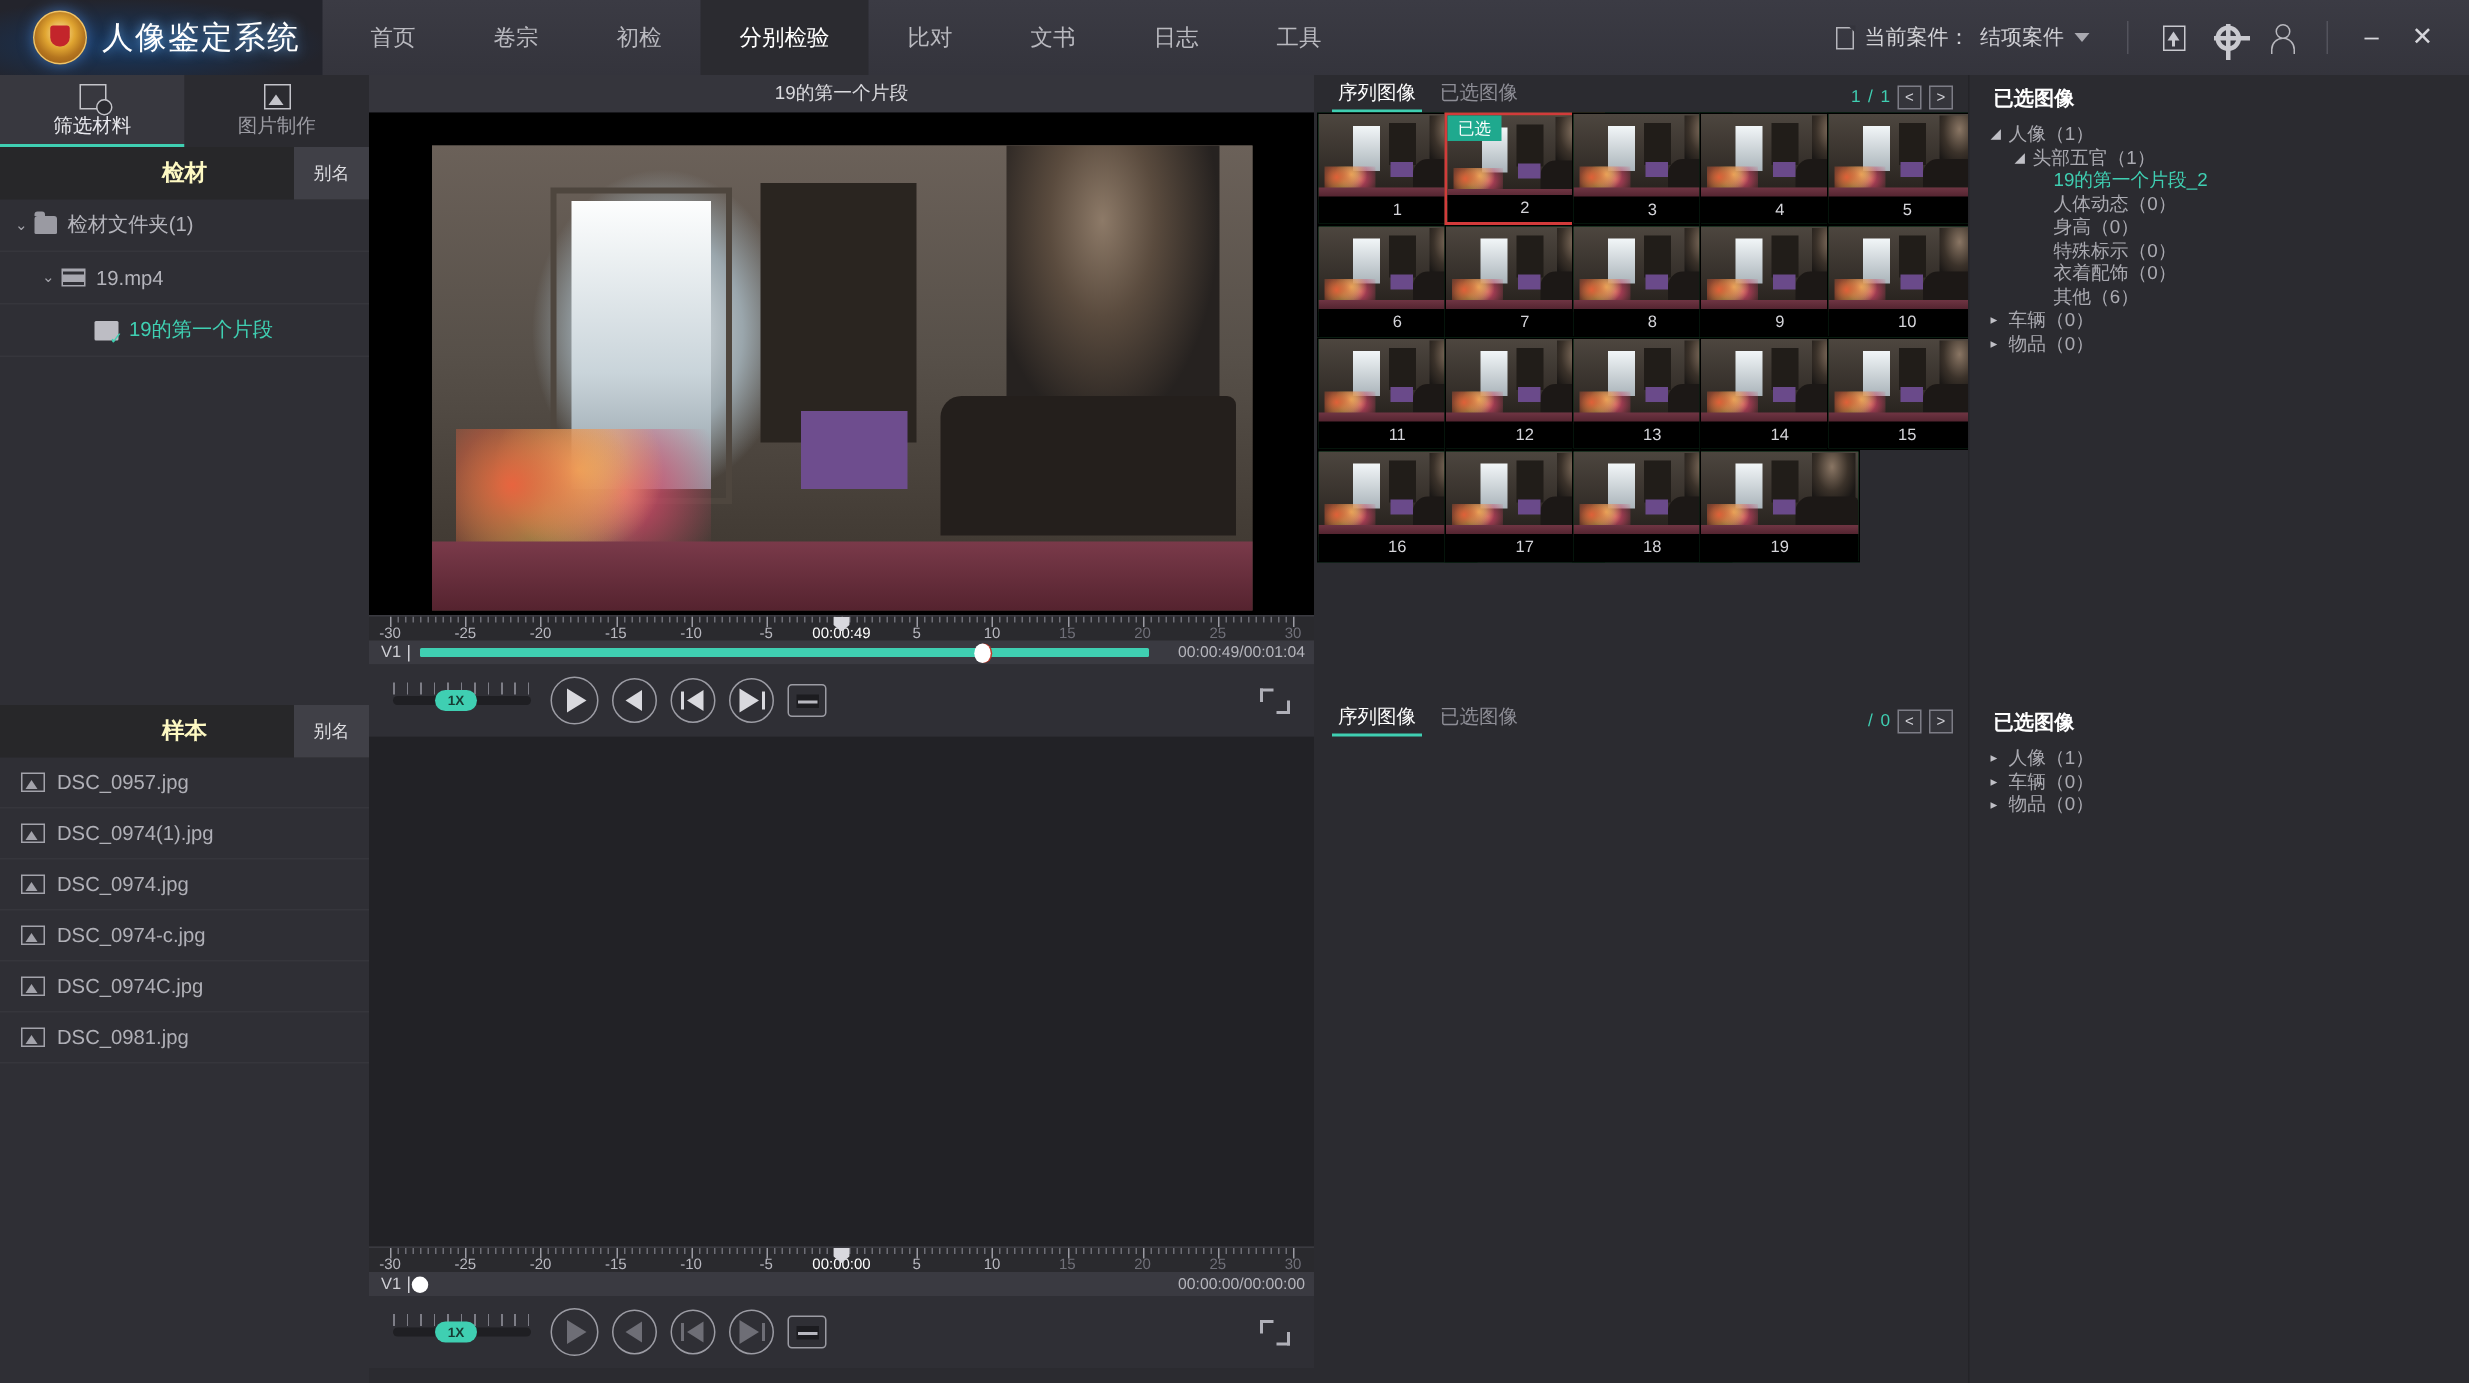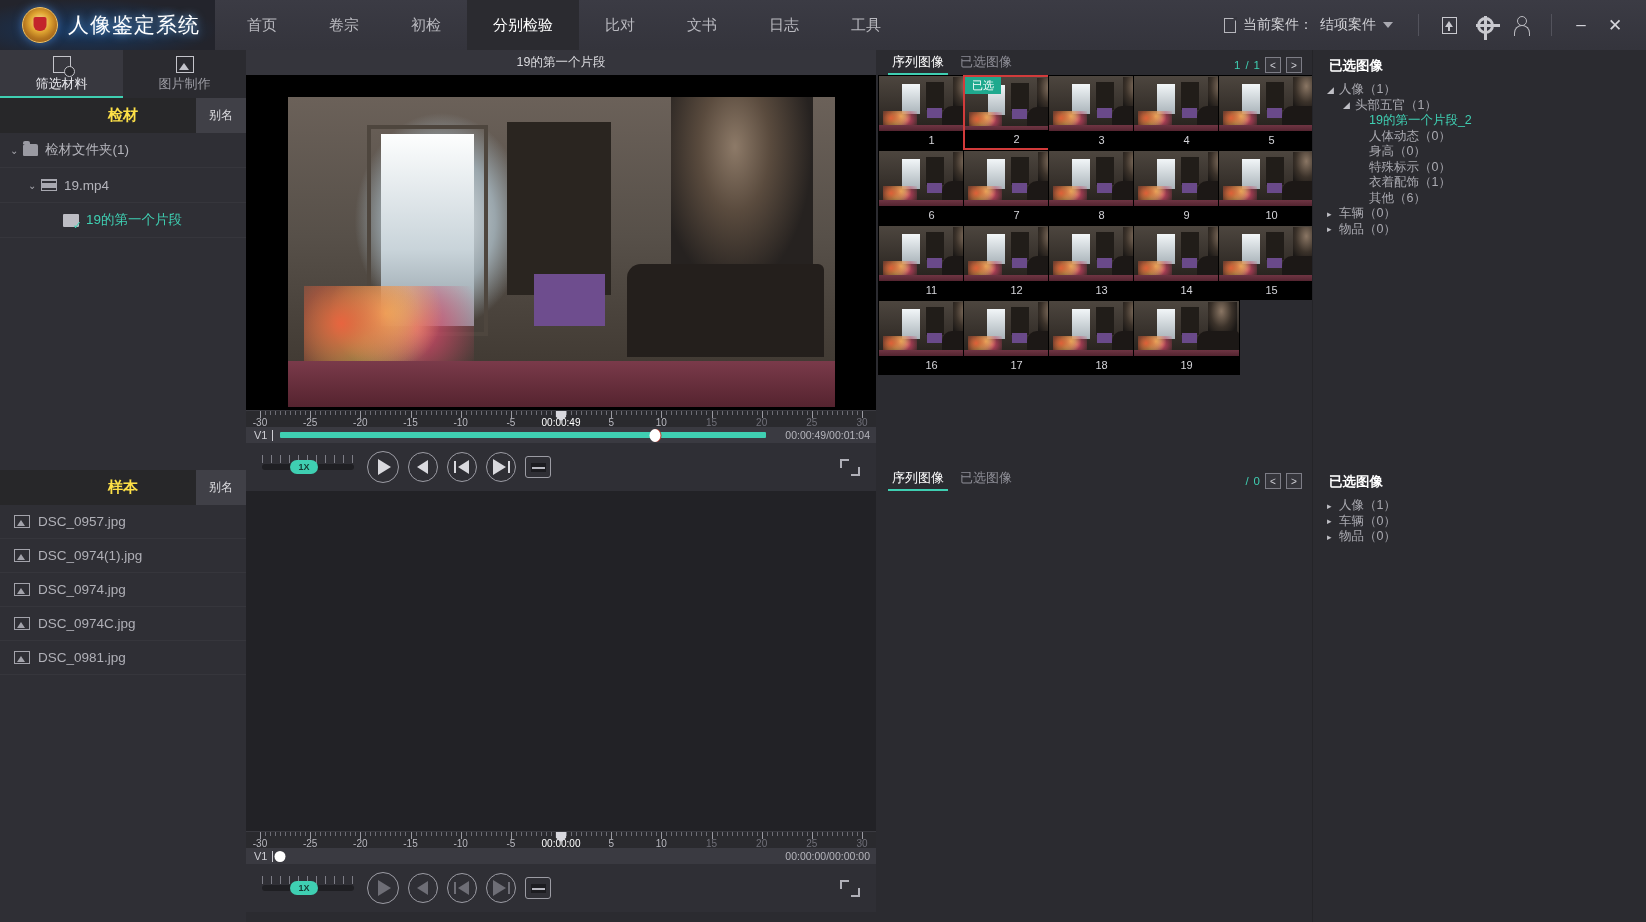--- a/index.html
+++ b/index.html
@@ -49,21 +49,21 @@
   .ltabs { display:flex; height:48px; }
   .ltab { flex:1; display:flex; flex-direction:column; align-items:center; justify-content:center;
     gap:2px; font-size:13px; color:#9b9ba2; cursor:pointer; background:#2b2b30; position:relative; }
   .ltab.active { color:#e9e9ee; background:#38383f; }
   .ltab.active:after { content:""; position:absolute; left:0; right:0; bottom:0; height:2px; background:#3fcfb2; }
   .ltab-ico { width:18px; height:17px; border:1.5px solid #c4c4ca; position:relative; }
   .ltab-ico.doc:after{content:"";position:absolute;right:-5px;bottom:-5px;width:9px;height:9px;border:1.5px solid #c4c4ca;border-radius:50%;background:#2b2b30;}
   .ltab-ico.pic:after{content:"";position:absolute;left:2px;bottom:2px;width:0;height:0;
     border-left:5px solid transparent;border-right:5px solid transparent;border-bottom:7px solid #c4c4ca;}
   .sec-hdr { height:35px; background:#272729; display:flex; align-items:center; justify-content:center; position:relative; }
-  .sec-title { font-size:15px; color:#fde047; font-weight:bold; }
+  .sec-title { font-size:15px; color:#fef9c3; font-weight:bold; }
   .alias-btn { position:absolute; right:0; top:0; height:35px; width:50px; background:#404047;
     display:flex; align-items:center; justify-content:center; font-size:12px; color:#dcdce0; cursor:pointer; }
   .tree-row { height:35px; display:flex; align-items:center; font-size:13.5px; color:#b4b4bb;
     border-bottom:1px solid #36363c; cursor:pointer; }
   .tree-row.lvl1 { padding-left:10px; }
   .tree-row.lvl2 { padding-left:28px; }
   .tree-row.lvl3 { padding-left:50px; color:#3fcfb2; }
   .chev { width:13px; color:#a6a6ad; font-size:10px; flex:none; }
   .fold { width:15px; height:12px; background:#9a9aa2; border-radius:2px 2px 1px 1px; margin-right:7px; flex:none; position:relative; }
   .fold:before{content:"";position:absolute;left:0;top:-3px;width:7px;height:3px;background:#9a9aa2;border-radius:2px 2px 0 0;}
@@ -272,20 +272,24 @@
           <span class="imgico"></span>
           <span>DSC_0957.jpg</span>
         </div>
         <div class="samp-row">
           <span class="imgico"></span>
           <span>DSC_0974(1).jpg</span>
         </div>
         <div class="samp-row">
           <span class="imgico"></span>
           <span>DSC_0974.jpg</span>
+        </div>
+        <div class="samp-row">
+          <span class="imgico"></span>
+          <span>DSC_0974-c.jpg</span>
         </div>
         <div class="samp-row">
           <span class="imgico"></span>
           <span>DSC_0974C.jpg</span>
         </div>
         <div class="samp-row">
           <span class="imgico"></span>
           <span>DSC_0981.jpg</span>
         </div>
       </div>
@@ -975,21 +979,21 @@
         <div class="rt-row" style="padding-left: 44px;">
           <span class="arrow"></span>
           <span>身高（0）</span>
         </div>
         <div class="rt-row" style="padding-left: 44px;">
           <span class="arrow"></span>
           <span>特殊标示（0）</span>
         </div>
         <div class="rt-row" style="padding-left: 44px;">
           <span class="arrow"></span>
-          <span>衣着配饰（1）</span>
+          <span>衣着配饰（0）</span>
         </div>
         <div class="rt-row" style="padding-left: 44px;">
           <span class="arrow"></span>
           <span>其他（6）</span>
         </div>
         <div class="rt-row" style="padding-left: 14px;">
           <span class="arrow">▸</span>
           <span>车辆（0）</span>
         </div>
         <div class="rt-row" style="padding-left: 14px;">

